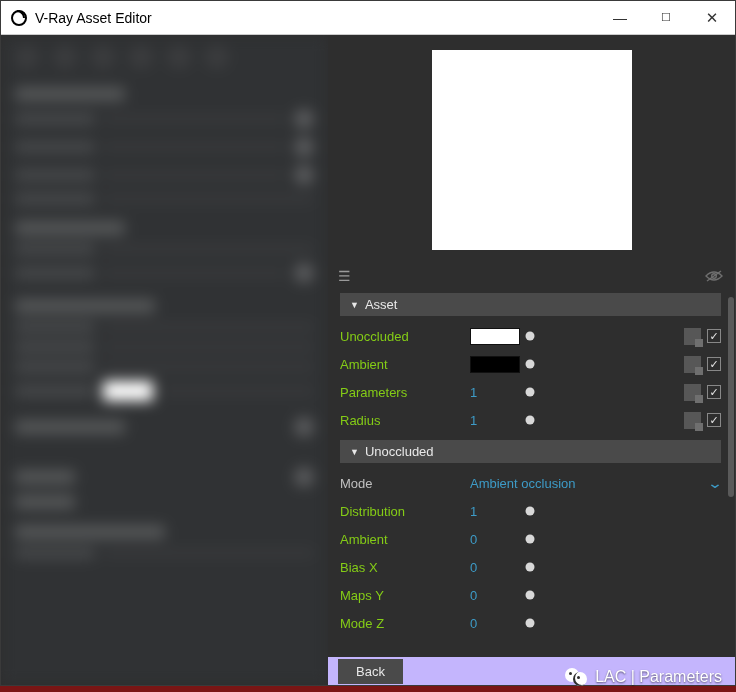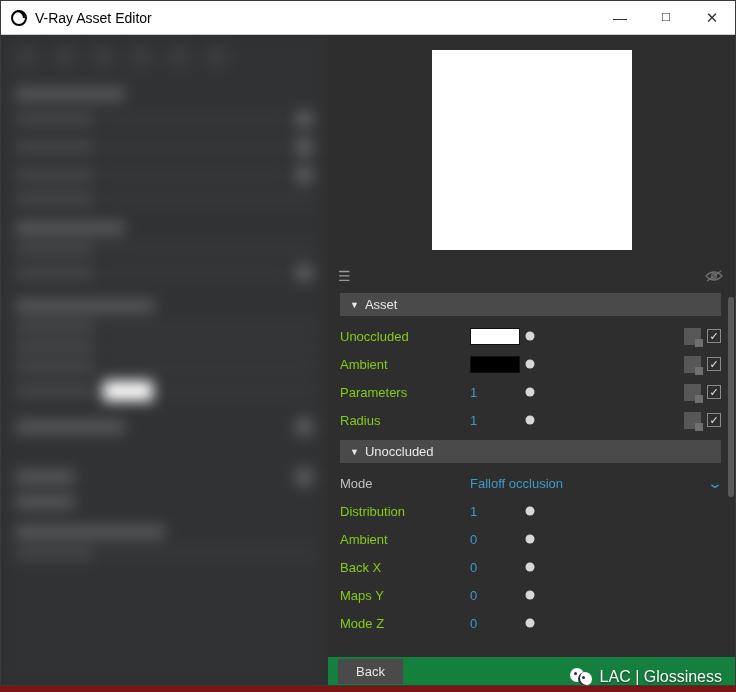--- a/index.html
+++ b/index.html
@@ -214,21 +214,21 @@
   .dropdown-row .chevron{
     color:#3d9bc7;
     font-size:14px;
     transform: scaleX(1.4);
   }
 
   .footer {
     height: 28px;
     display:flex;
     align-items:center;
-    background:#15803d;
+    background:#c4b5fd;
   }
   .back-btn{
     background:#4a4a4a;
     color:#e8e8e8;
     font-size:13px;
     padding:5px 18px;
     margin-left:10px;
   }
 
   
@@ -435,42 +435,42 @@
           </span>
         </div>
 
         <div class="section-header" style="margin-top:6px">
           <span class="tri">▼</span>
           <span>Unoccluded</span>
         </div>
 
         <div class="dropdown-row">
           <span class="label">Mode</span>
-          <span class="dd-value">Falloff occlusion</span>
+          <span class="dd-value">Ambient occlusion</span>
           <span class="chevron">⌄</span>
         </div>
 
         <div class="row">
           <span class="label">Distribution</span>
           <span class="value-col">
               <span class="num">1</span>
             </span>
           <span class="slider-col"><span class="slider"><span class="track"></span><span class="thumb" style="left:68%"></span></span></span>
         </div>
 
         <div class="row">
           <span class="label">Ambient</span>
           <span class="value-col">
               <span class="num">0</span>
             </span>
           <span class="slider-col"><span class="slider"><span class="track"></span><span class="thumb" style="left:3%"></span></span></span>
         </div>
 
         <div class="row">
-          <span class="label">Back X</span>
+          <span class="label">Bias X</span>
           <span class="value-col">
               <span class="num">0</span>
             </span>
           <span class="slider-col"><span class="slider"><span class="track"></span><span class="thumb" style="left:50%"></span></span></span>
         </div>
 
         <div class="row">
           <span class="label">Maps Y</span>
           <span class="value-col">
               <span class="num">0</span>
@@ -496,14 +496,14 @@
   </div>
 </div>
 
 <div class="watermark">
   <span class="wm-icon">
     <span class="c c1"></span>
       <span class="c c2"></span>
     <span class="d d1"></span>
       <span class="d d2"></span>
   </span>
-  <span>LAC | Glossiness</span>
+  <span>LAC | Parameters</span>
 </div>
 
 </body></html>

